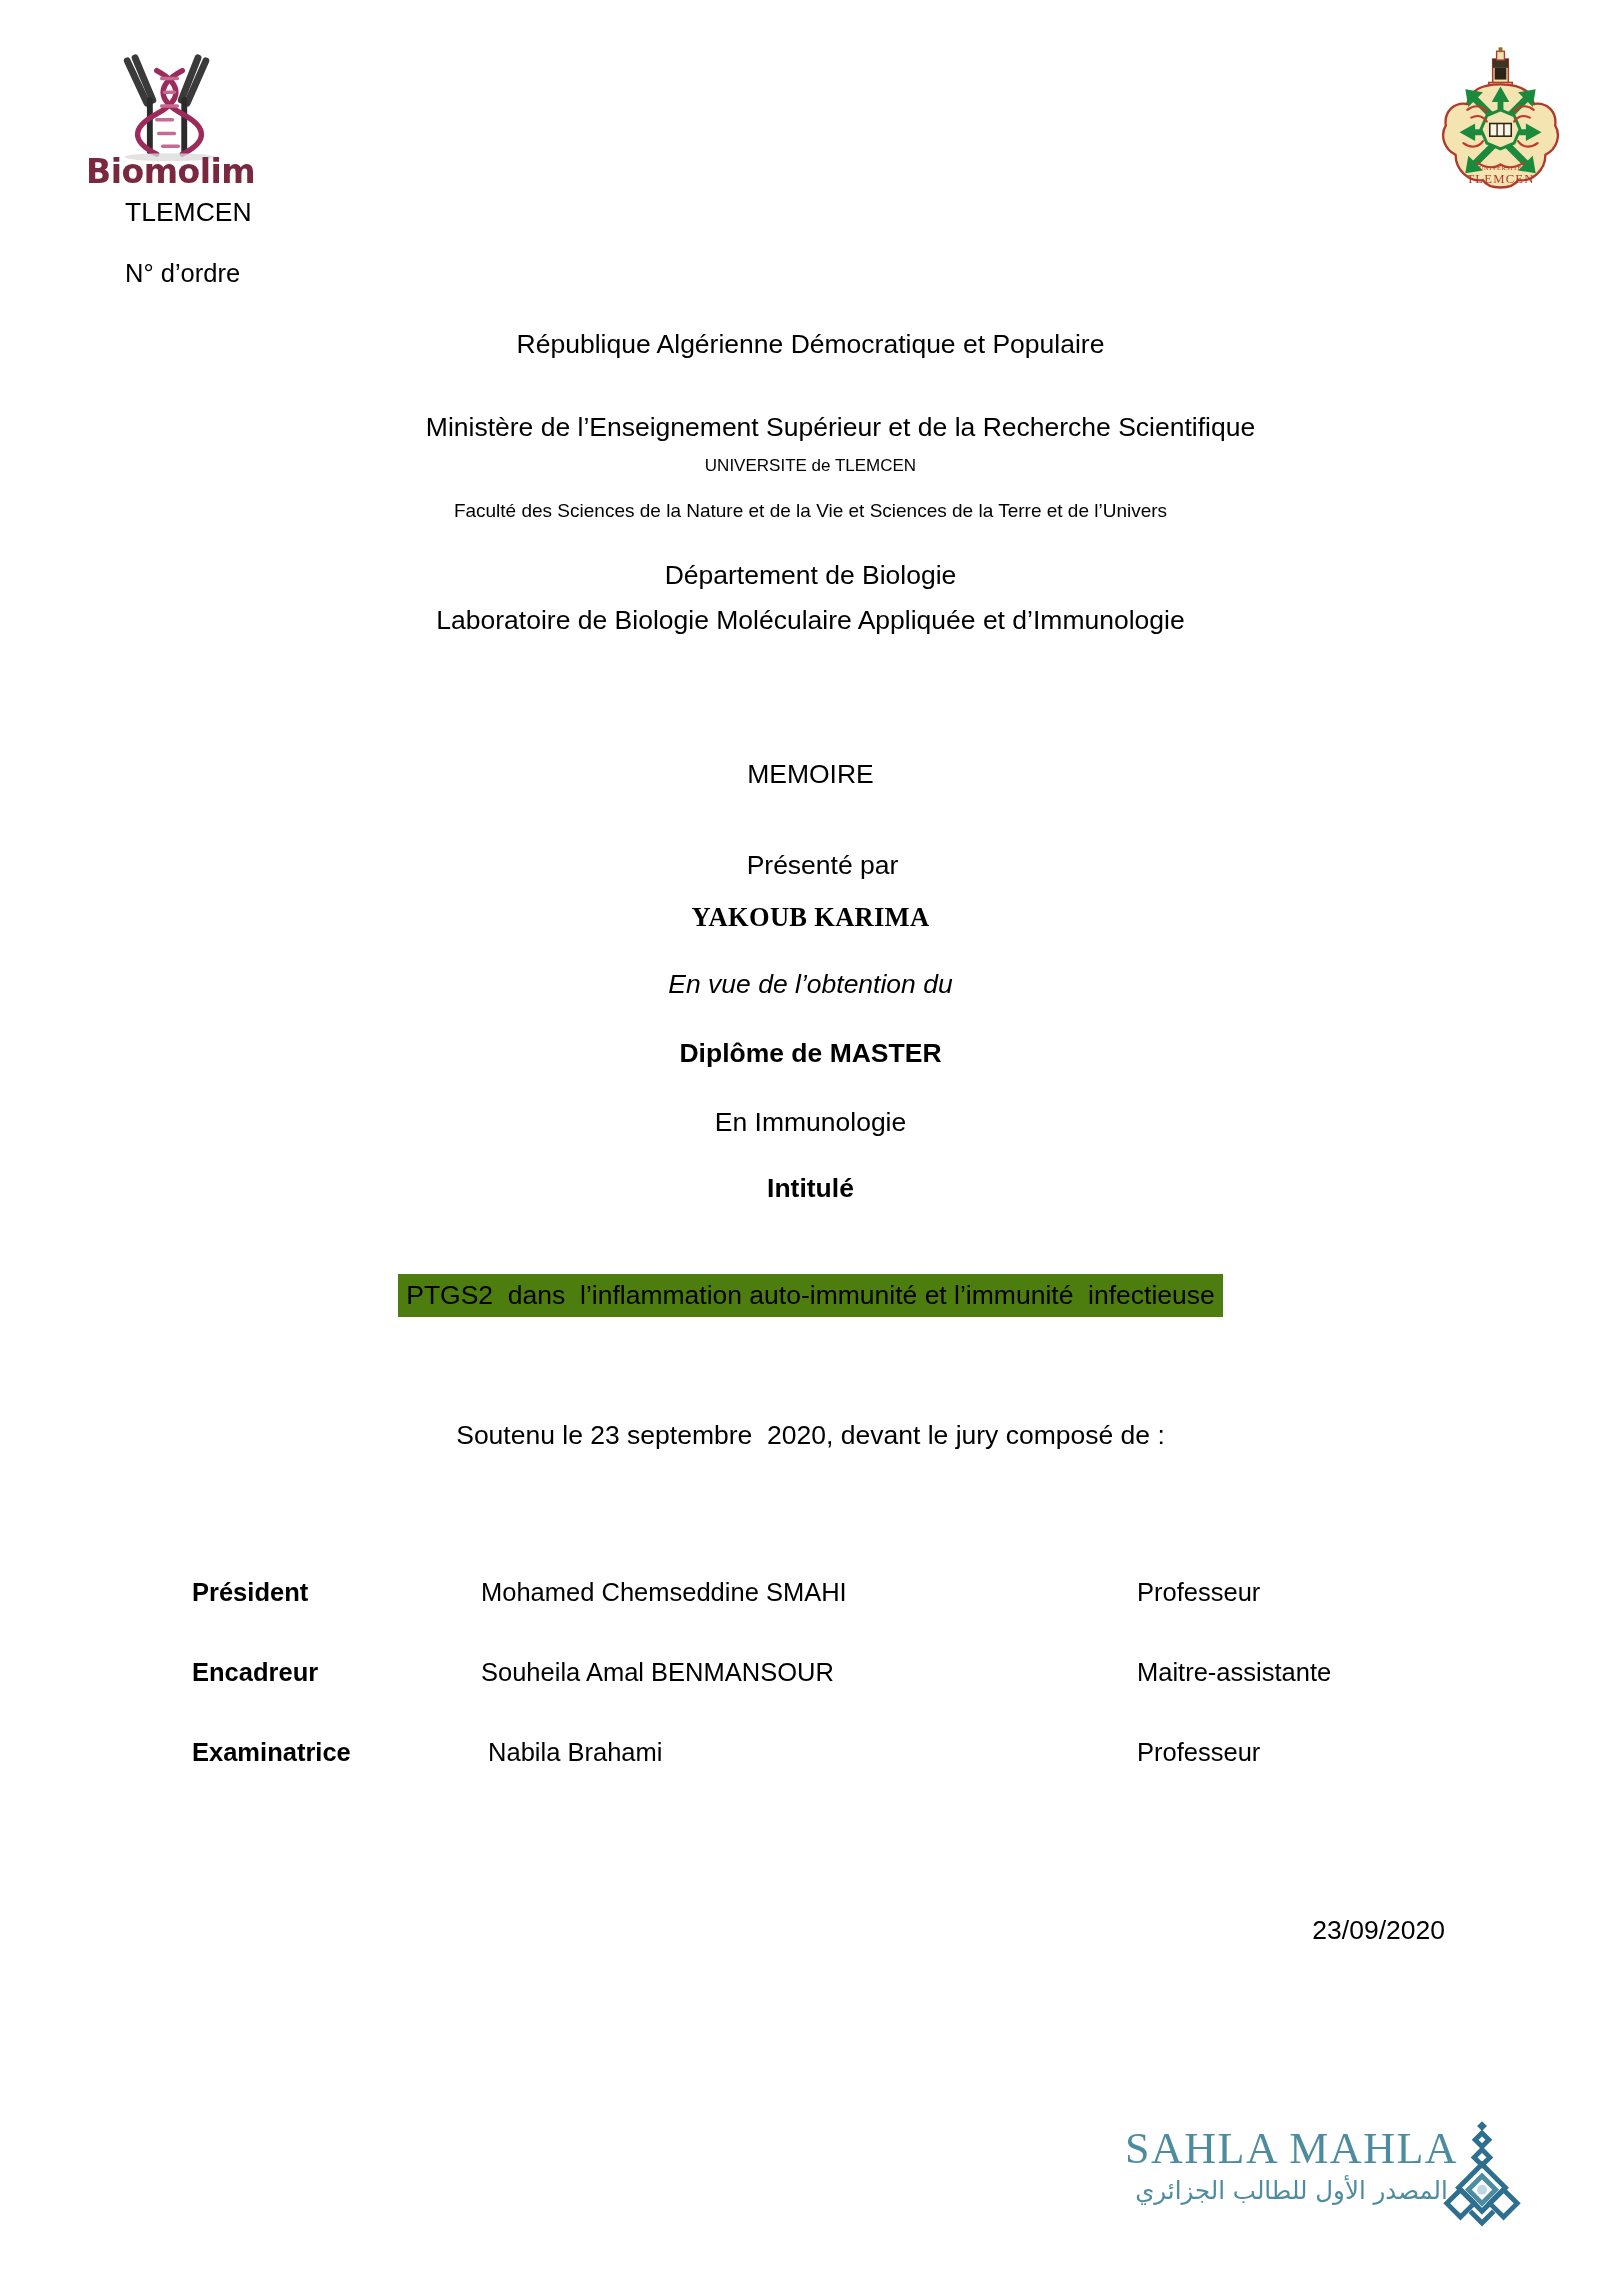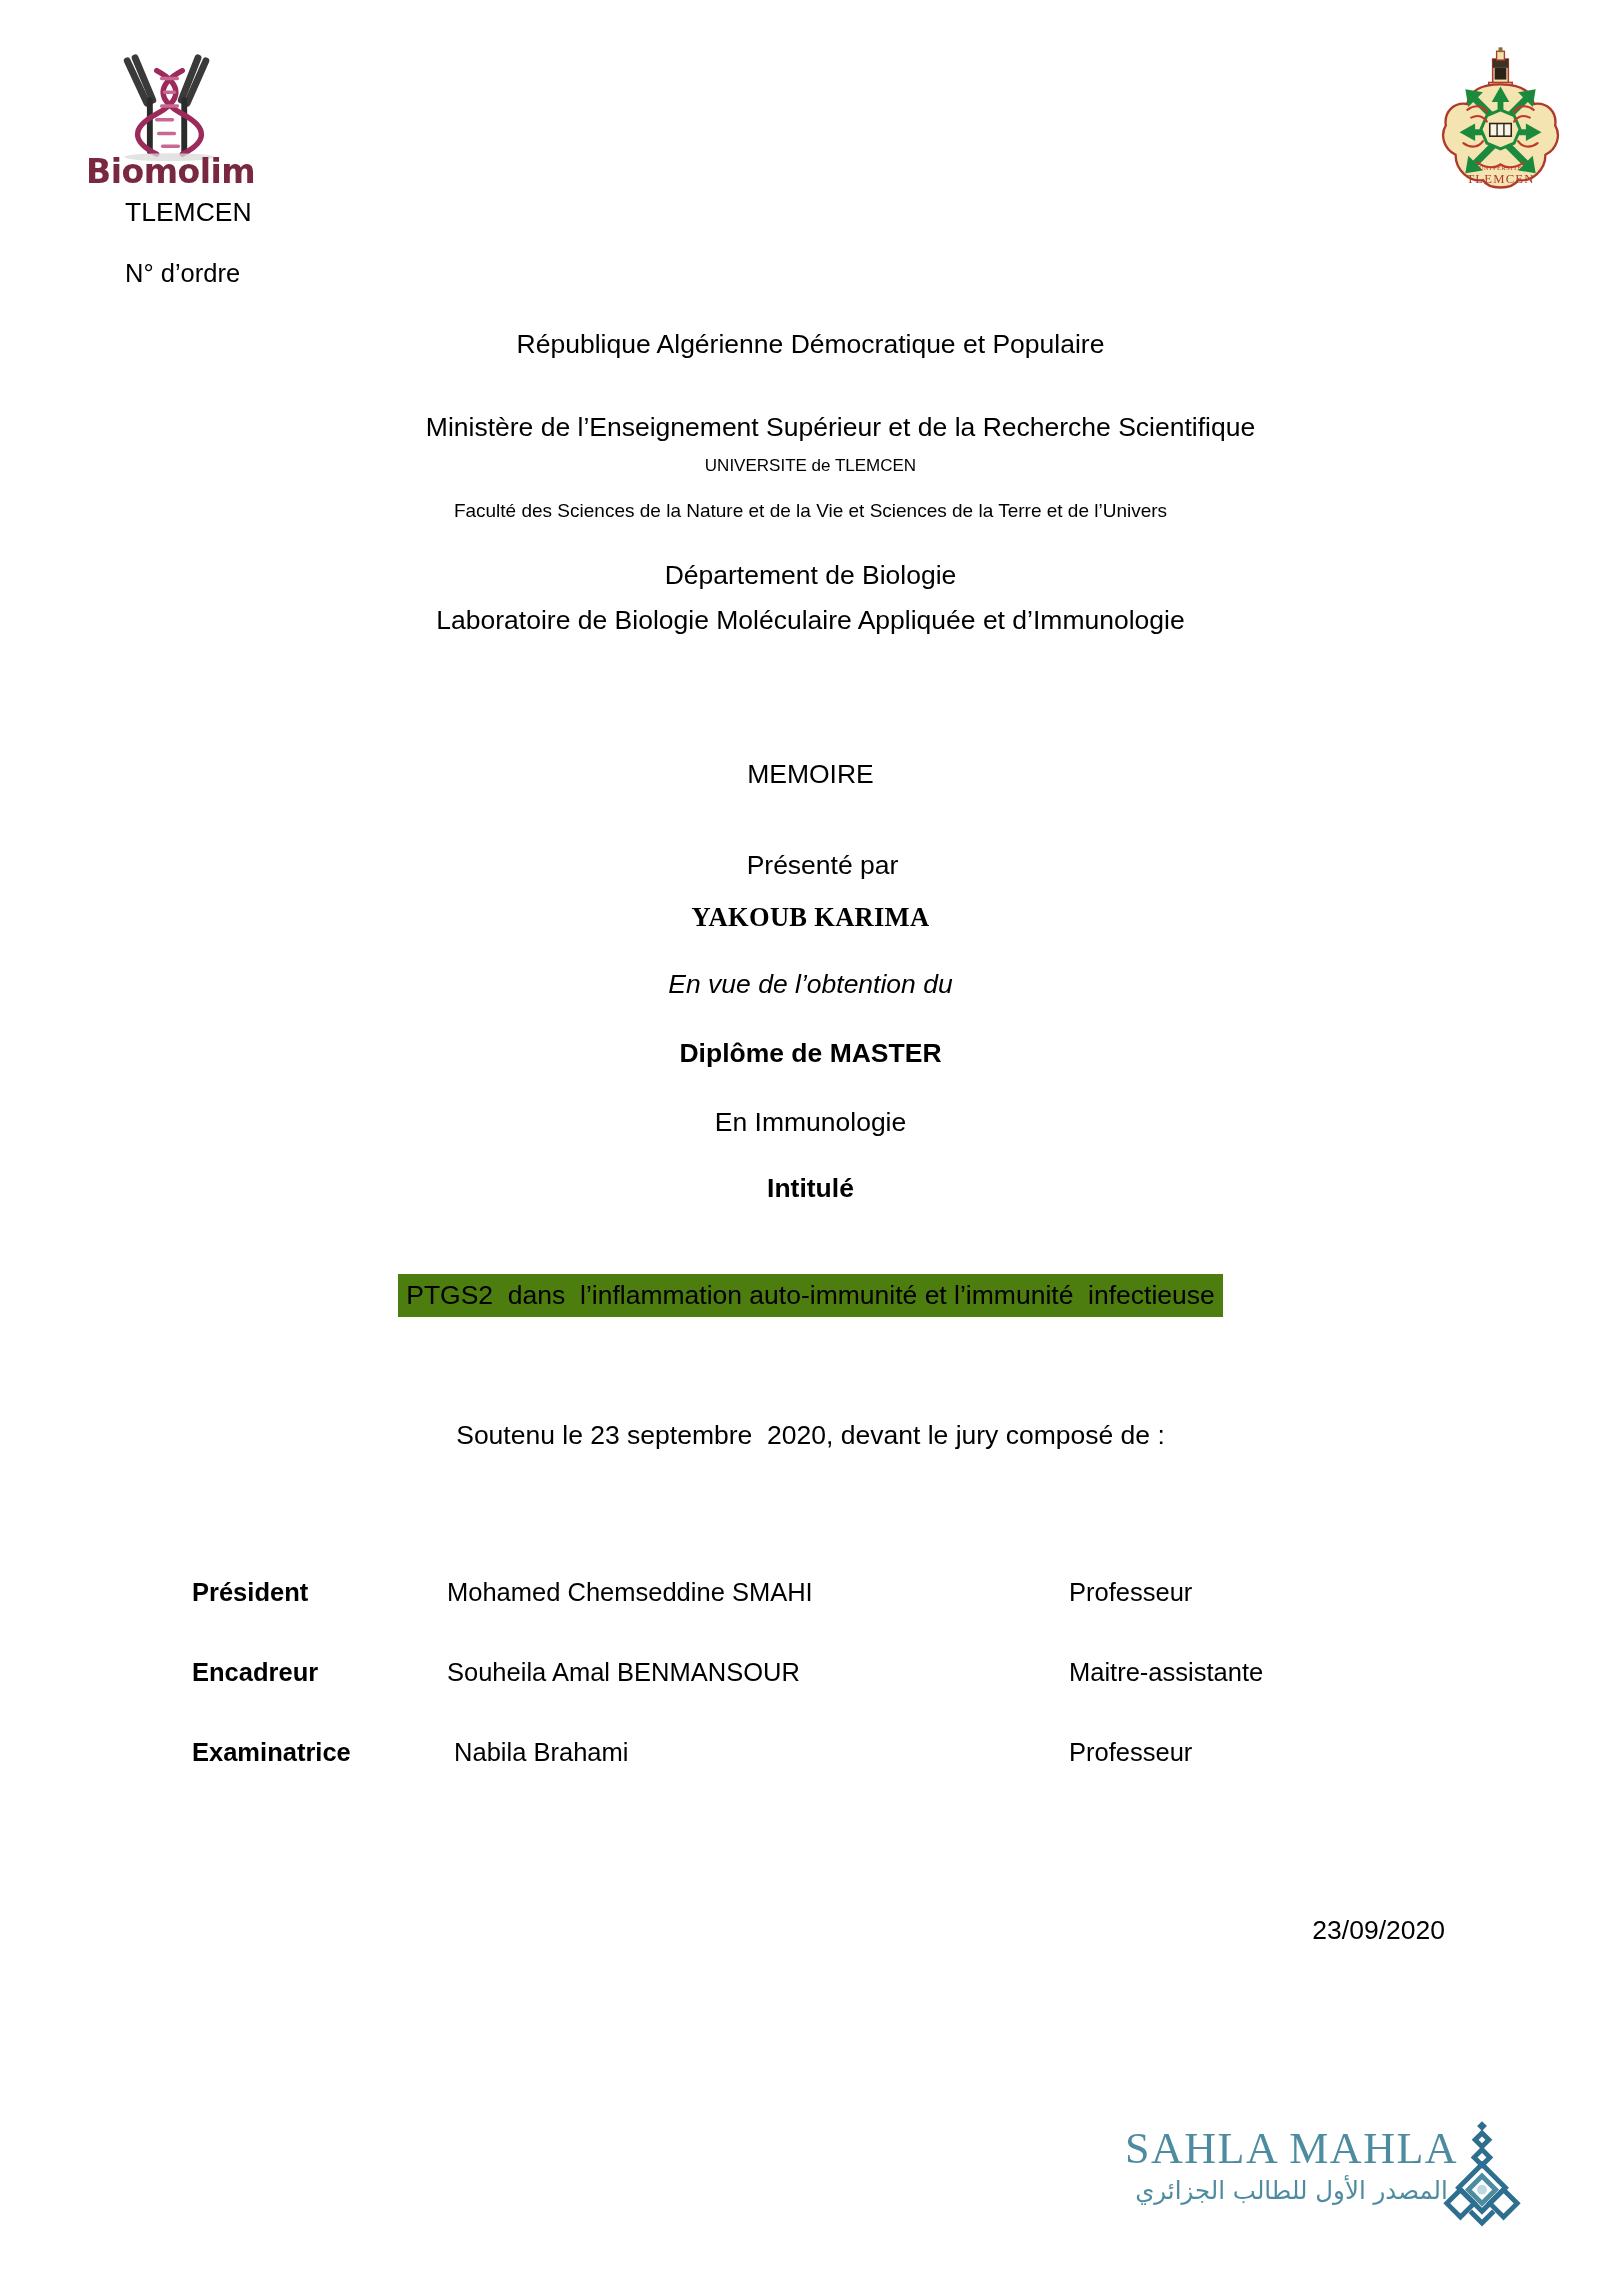--- a/index.html
+++ b/index.html
@@ -131,20 +131,21 @@
   .jury {
     position: absolute;
     left: 192px;
     top: 1566px;
     width: 1264px;
   }
   .jury-row {
     display: flex;
     align-items: baseline;
     height: 80px;
+    gap: 34px;
   }
   .jury-role {
     width: 255px;
     font-size: 25.5px;
     font-weight: bold;
     white-space: nowrap;
   }
   .jury-name {
     width: 622px;
     font-size: 25.5px;

